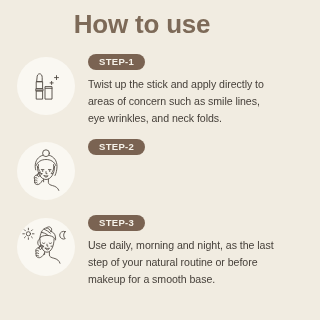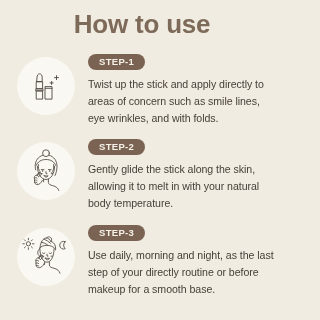--- a/index.html
+++ b/index.html
@@ -128,21 +128,21 @@
               <path d="M21.4 24.3h6.6"></path>
 
               <path d="M32.5 11.6v4M30.5 13.6h4"></path>
               <path d="M27.6 17.4v3.1M26.1 18.9h3.1"></path>
             </svg>
           </span>
         </div>
       </div>
       <div class="step-body">
         <span class="badge">STEP-1</span>
-        <div class="step-text">Twist up the stick and apply directly to areas of concern such as smile lines, eye wrinkles, and with folds.</div>
+        <div class="step-text">Twist up the stick and apply directly to areas of concern such as smile lines, eye wrinkles, and neck folds.</div>
       </div>
     </div>
 
     <div class="step-row r2">
       <div class="icon-wrap">
         <div class="icon-circle">
           <span>
             <svg width="50" height="50" viewBox="0 0 50 50" fill="none" stroke="#4d463f" stroke-width="0.85" stroke-linecap="round" stroke-linejoin="round">
 
               <circle cx="25" cy="7.2" r="3.4"></circle>
@@ -179,21 +179,20 @@
               <path d="M13.5 34.2c.9-.5 1.8-.3 2.6.4"></path>
               <path d="M13.8 36.4c.9-.4 1.7-.2 2.4.5"></path>
 
               <path d="M16.2 28.3l2.8-2.2 1.7 2.1-2.9 2.3z"></path>
             </svg>
           </span>
         </div>
       </div>
       <div class="step-body">
         <span class="badge">STEP-2</span>
-        <div class="step-text">Gently glide the stick along the skin, allowing it to melt in with your natural body temperature.</div>
       </div>
     </div>
 
     <div class="step-row r3">
       <div class="icon-wrap">
         <div class="icon-circle">
           <span>
             <svg width="52" height="52" viewBox="0 0 52 52" fill="none" stroke="#4d463f" stroke-width="0.85" stroke-linecap="round" stroke-linejoin="round">
 
               <g>
@@ -237,18 +236,18 @@
               <path d="M16 32.2c1-.5 1.9-.3 2.7.4"></path>
               <path d="M16.3 34.6c.9-.5 1.8-.2 2.5.5"></path>
 
               <path d="M18.8 26.1l2.9-2.3 1.8 2.2-3 2.4z"></path>
             </svg>
           </span>
         </div>
       </div>
       <div class="step-body">
         <span class="badge">STEP-3</span>
-        <div class="step-text">Use daily, morning and night, as the last step of your directly routine or before makeup for a smooth base.</div>
+        <div class="step-text">Use daily, morning and night, as the last step of your natural routine or before makeup for a smooth base.</div>
       </div>
     </div>
 
   </div>
 </div>
 
 </body></html>

